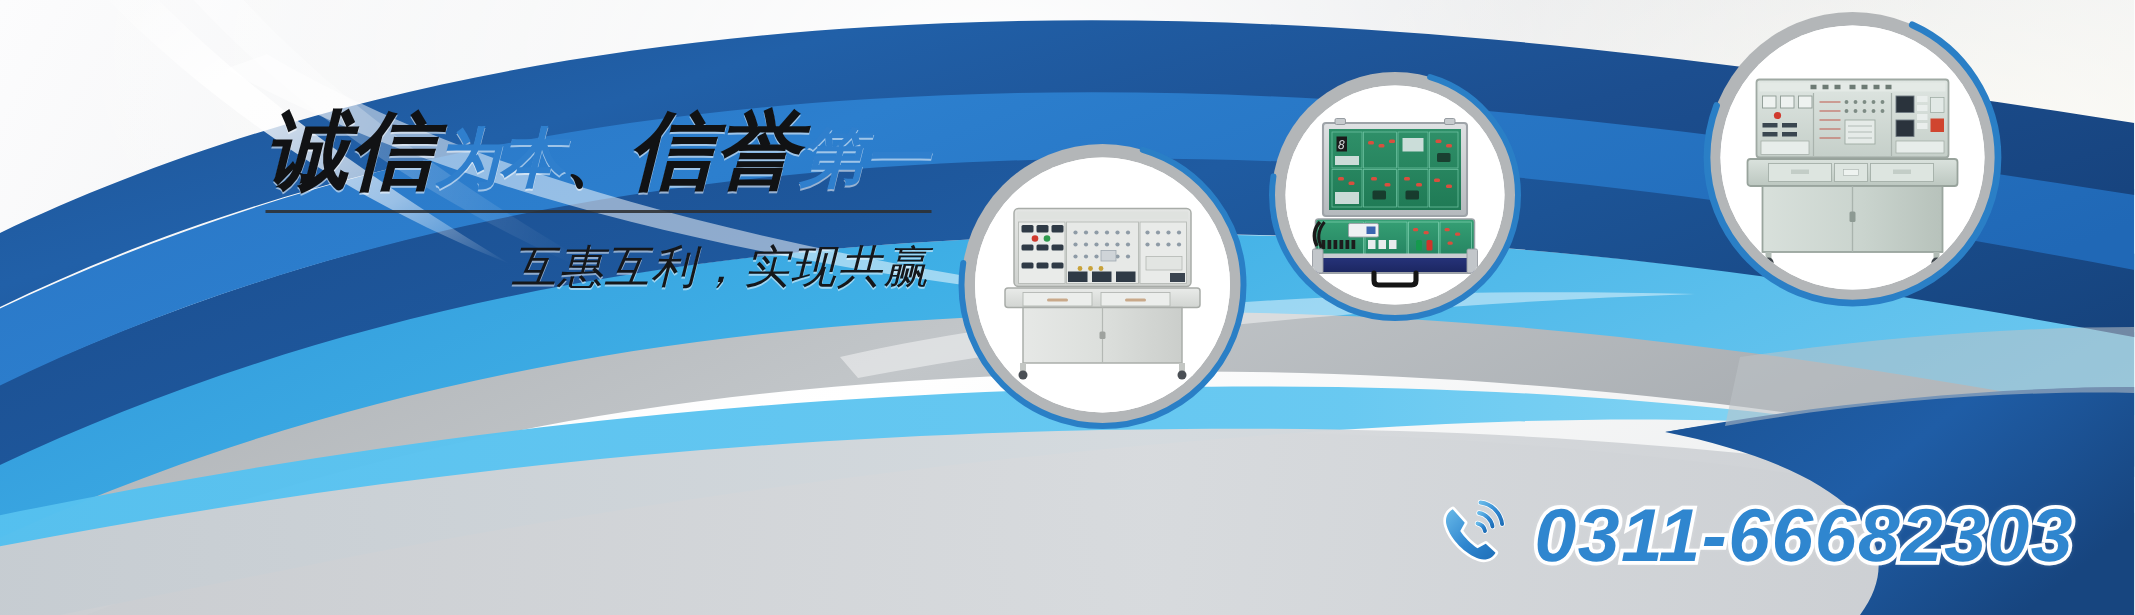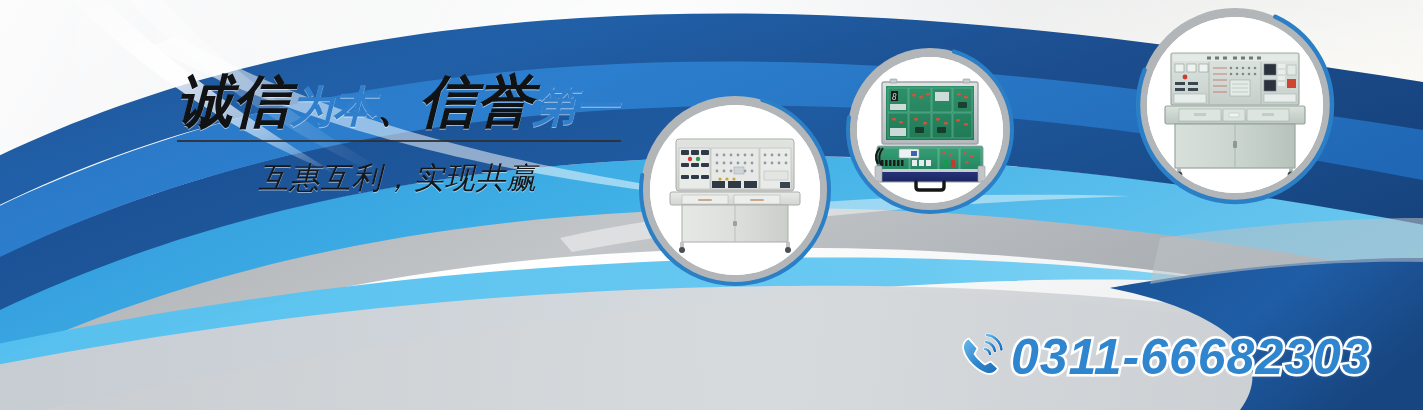--- a/index.html
+++ b/index.html
@@ -40,21 +40,21 @@
     text-shadow:0 1px 0 rgba(255,255,255,.55);
   }
   #headline .blue{color:#2f7fcd;font-size:43px;letter-spacing:0;}
   #headline .sep{color:#111214;font-size:43px;}
   #rule{
     margin-top:9px;margin-left:1px;
     width:444px;height:2px;background:#2d2f31;opacity:.88;
   }
   #subtitle{
     margin-top:16px;
-    text-align:center;width:444px;
+    text-align:right;width:444px;
     font-size:30px;font-weight:500;color:#15171a;
     letter-spacing:1px;white-space:nowrap;
     text-shadow:0 1px 0 rgba(255,255,255,.5);
   }
 
   
   .circle{
     position:absolute;border-radius:50%;
     background:#fff;
     box-shadow:0 0 0 9px #b3b6b8;
@@ -66,21 +66,21 @@
   }
   .circle .inner{
     position:absolute;inset:0;border-radius:50%;
     overflow:hidden;background:#fff;
     display:flex;align-items:center;justify-content:center;
   }
 
   
   #phone-block{
     position:absolute;left:955px;top:328px;
-    display:flex;align-items:center;gap:2px;
+    display:flex;align-items:center;gap:14px;
   }
   #phone-number{
     font-size:50px;font-weight:700;letter-spacing:1px;
     color:#2f86cf;
     -webkit-text-stroke:5px #ffffff;
     paint-order:stroke fill;
     text-shadow:0 0 4px rgba(255,255,255,.9);
     white-space:nowrap;
   }
 

